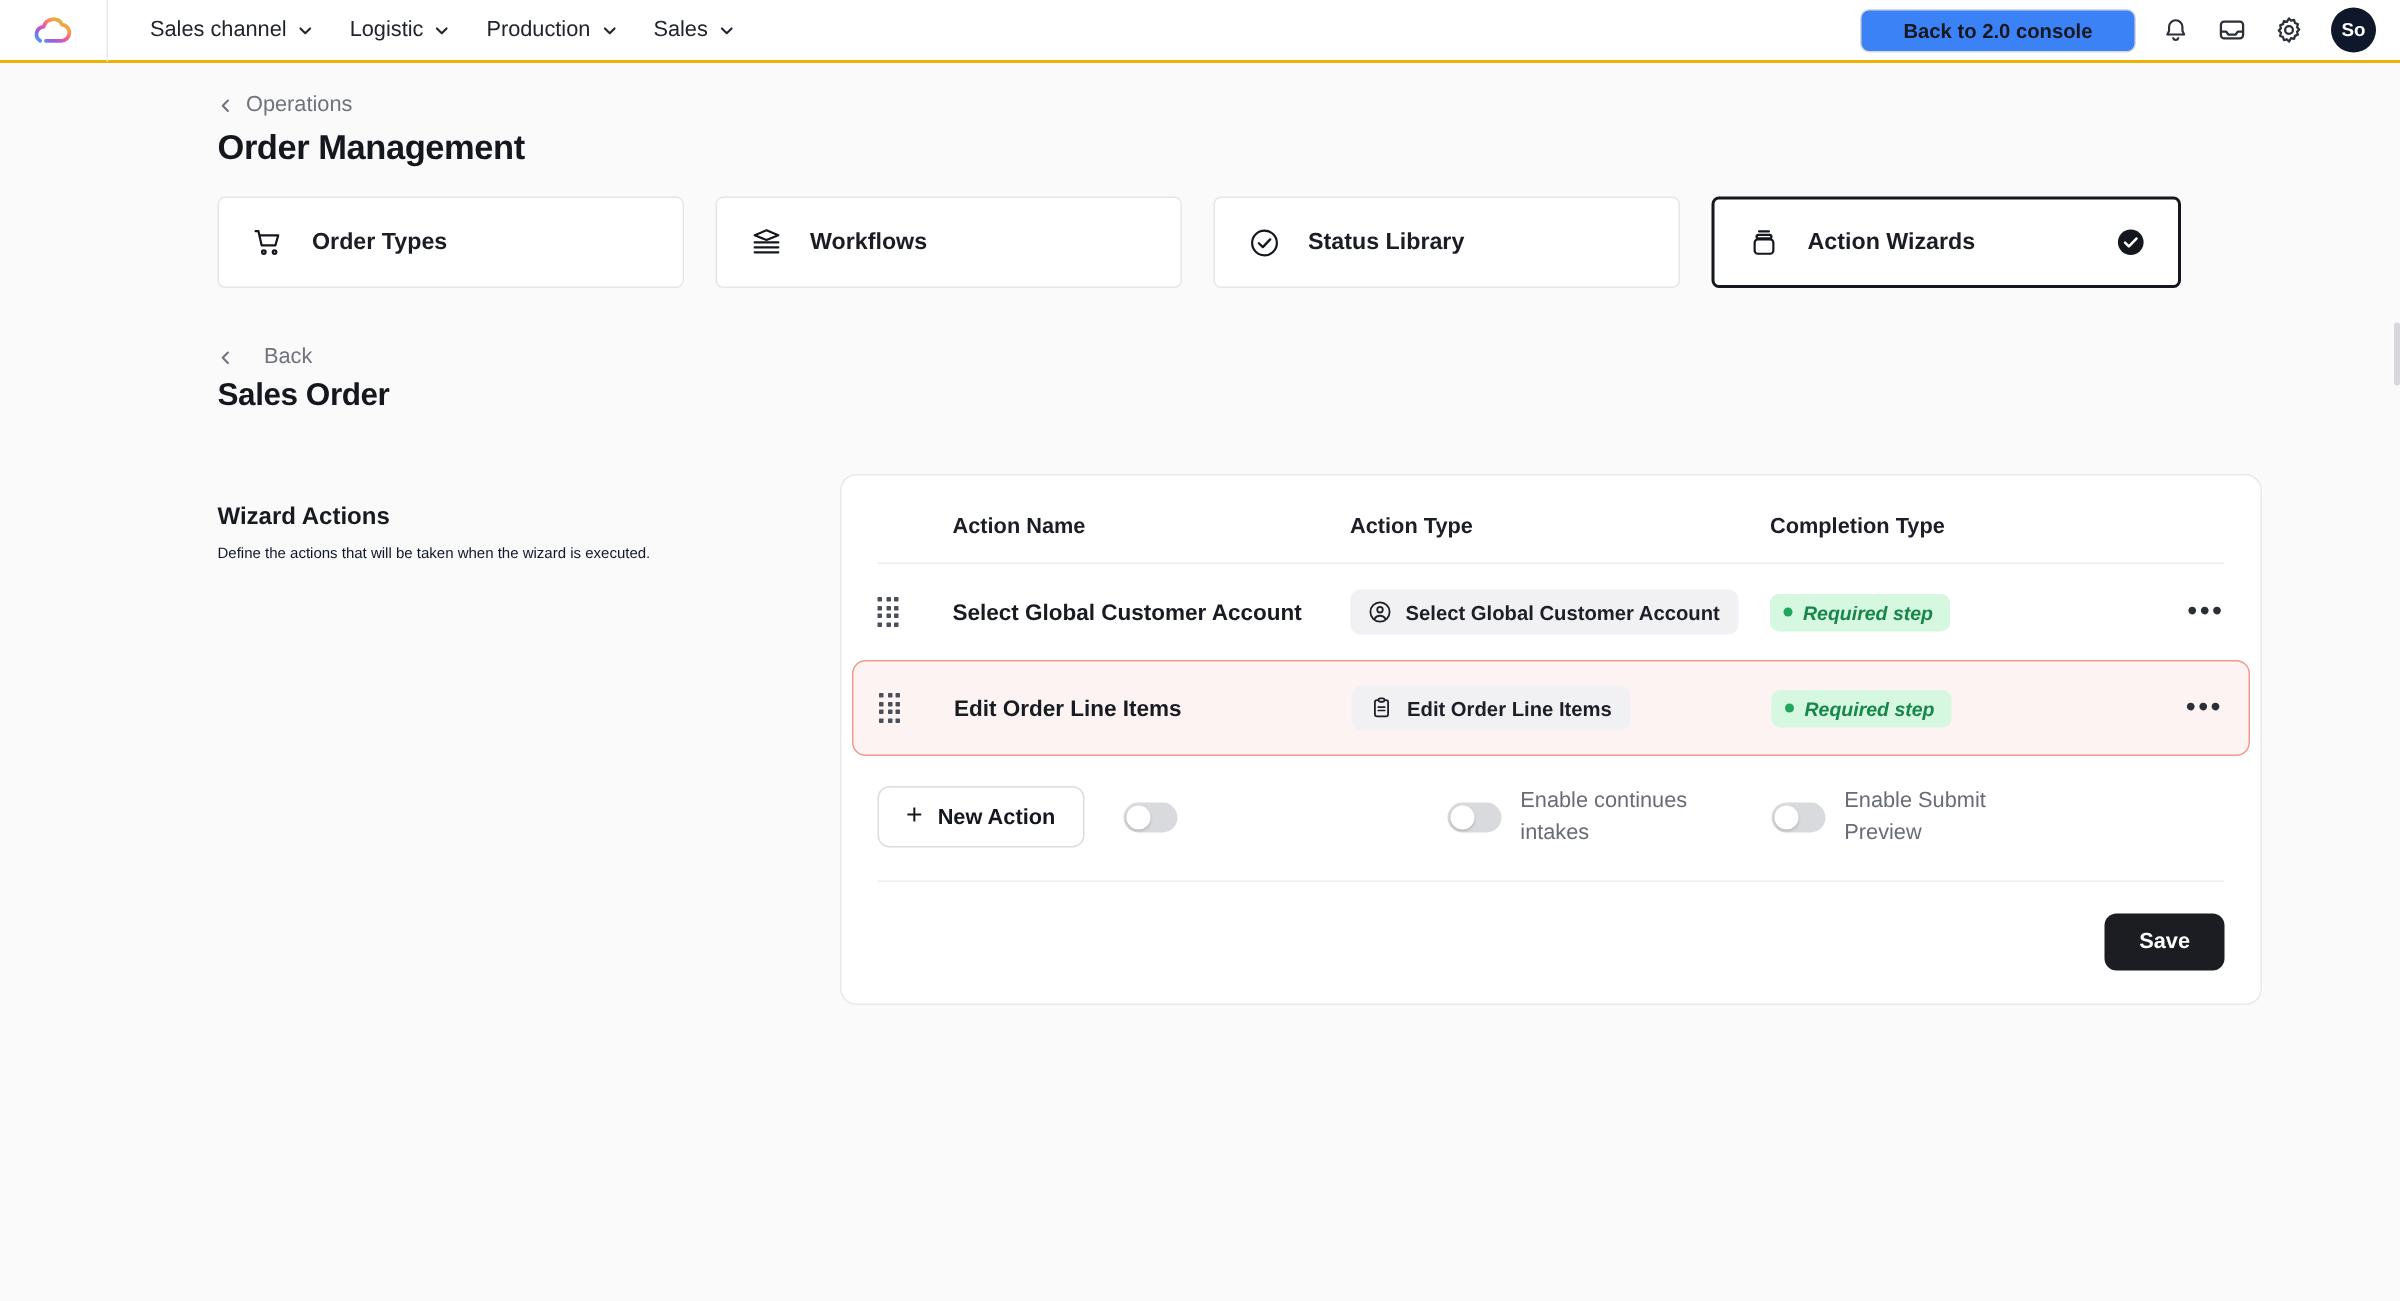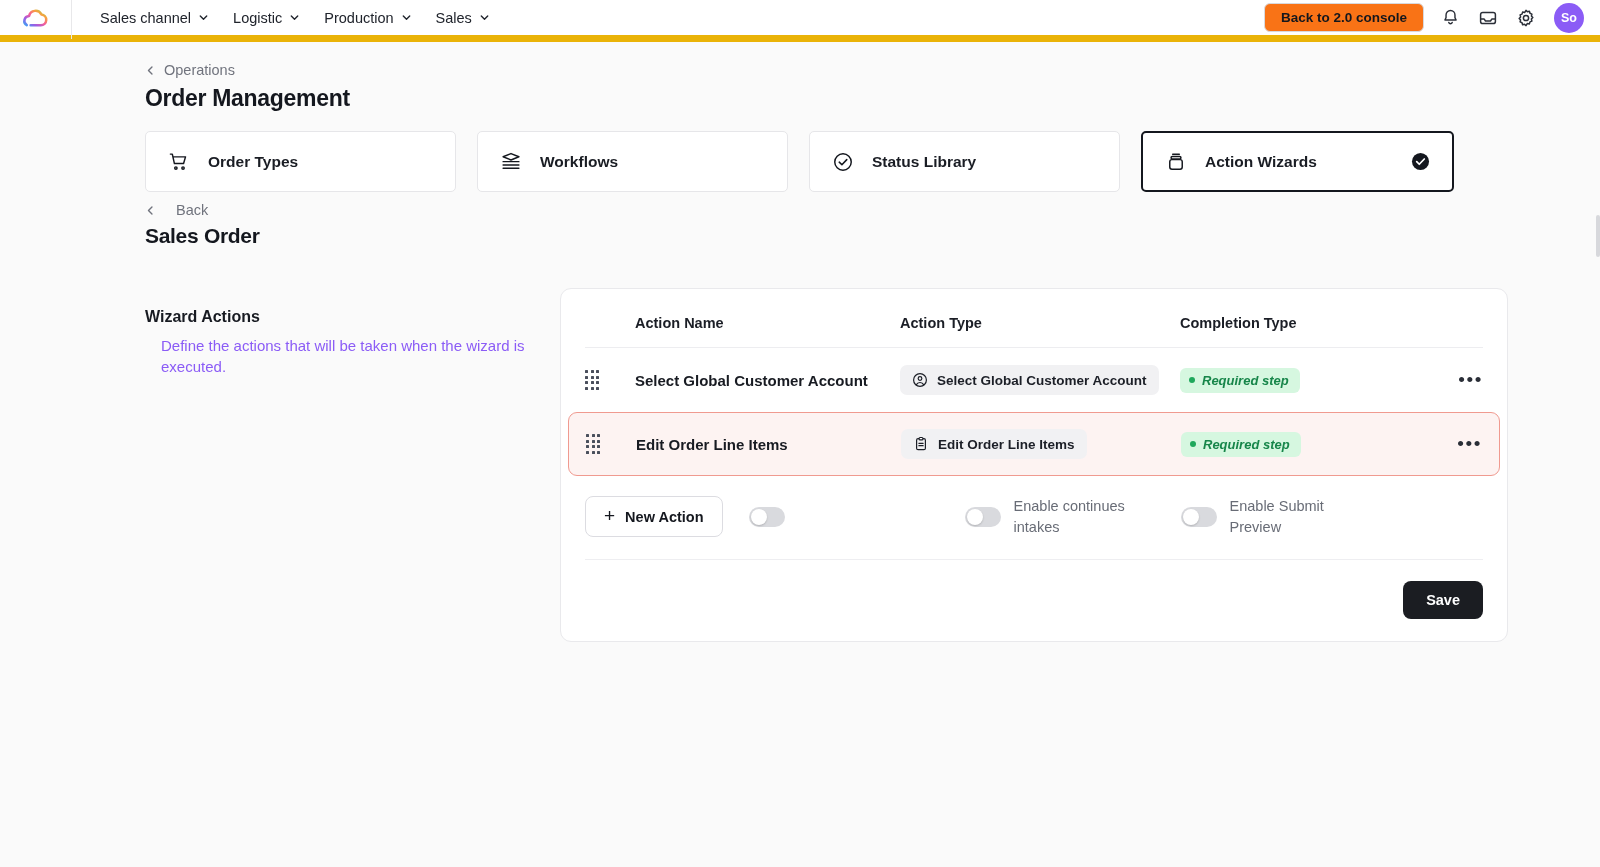--- a/index.html
+++ b/index.html
@@ -8,21 +8,21 @@
     background: #fafafa;
     font-family: "Liberation Sans", sans-serif;
     color: #1a1d24;
     overflow: hidden;
   }
 
   
   .topnav {
     height: 42px;
     background: #ffffff;
-    border-bottom: 7px solid #eab308;
+    border-bottom: 2px solid #eab308;
     display: flex;
     align-items: center;
     padding: 0 16px 0 0;
     position: relative;
   }
   .logo-wrap {
     width: 72px; height: 42px;
     display: flex; align-items: center; justify-content: center;
     border-right: 1px solid #e8e8ea;
   }
@@ -33,35 +33,35 @@
     font-size: 14.5px; font-weight: 500; color: #20242c;
     cursor: pointer; border-radius: 6px;
   }
   .chev { width: 11px; height: 11px; display:block; }
   .nav-right {
     margin-left: auto;
     display: flex; align-items: center; gap: 14px;
   }
   .console-btn {
     border: 1px solid #d8d9dd;
-    background: #f97316;
+    background: #3b82f6;
     border-radius: 6px;
-    padding: 6px 16px;
+    padding: 6px 28px;
     font-size: 13.5px; font-weight: 700; color: #14171d;
     cursor: pointer;
     white-space: nowrap;
   }
   .icon-btn {
     width: 24px; height: 24px;
     display: flex; align-items: center; justify-content: center;
     cursor: pointer; color: #2b2f38;
   }
   .avatar {
     width: 30px; height: 30px; border-radius: 50%;
-    background: #8b5cf6; color: #fff;
+    background: #0f172a; color: #fff;
     display: flex; align-items: center; justify-content: center;
     font-size: 12.5px; font-weight: 600;
     cursor: pointer; margin-left: 2px;
   }
 
   
   .page { padding: 0 0 0 145px; }
 
   .crumb {
     display: flex; align-items: center; gap: 8px;
@@ -95,34 +95,33 @@
     position: relative;
   }
   .card.selected {
     border: 2px solid #14171e;
   }
   .card-ico { color: #14171e; display: flex; }
   .card-label { font-size: 15.5px; font-weight: 600; color: #1a1d24; }
   .card-check { margin-left: auto; display: flex; }
 
   
-  .crumb2 { margin-top: 10px; gap: 20px; }
+  .crumb2 { margin-top: 38px; gap: 20px; }
   .sub-title {
     font-size: 21px; font-weight: 700; letter-spacing: -0.3px;
     margin-top: 6px; color: #14171e;
   }
 
   
   .split { display: flex; margin-top: 52px; padding-right: 92px; gap: 15px; }
   .left-col { width: 400px; flex: none; padding-top: 8px; }
   .sec-title { font-size: 16px; font-weight: 600; color: #171a21; }
   .sec-desc {
-    font-size: 15px; color: #8b5cf6; margin-top: 9px; line-height: 1.42;
+    font-size: 10px; color: #0f172a; margin-top: 9px; line-height: 1.42;
     max-width: 390px;
-    margin-left: 16px;
   }
 
   .panel {
     flex: 1;
     background: #fff;
     border: 1px solid #e9e9ec;
     border-radius: 11px;
     padding: 26px 24px 22px 24px;
     align-self: flex-start;
     margin-top: -12px;

